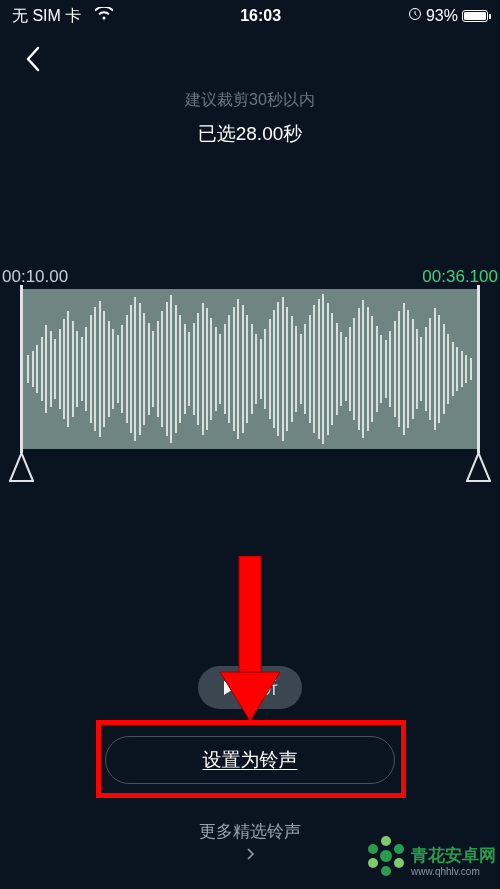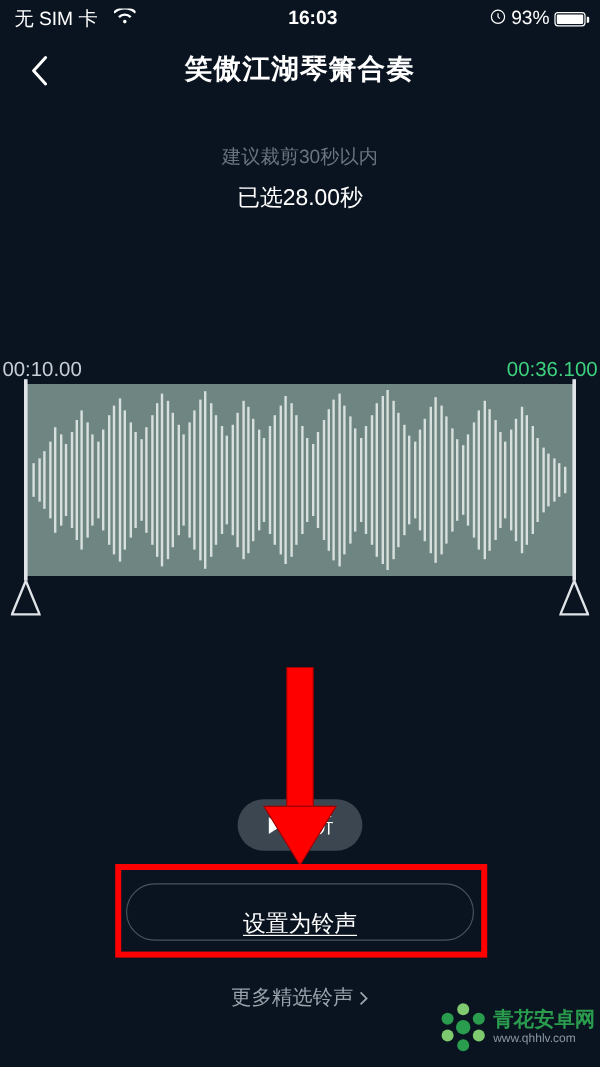--- a/index.html
+++ b/index.html
@@ -151,37 +151,38 @@
     .set-ringtone-btn {
       position: absolute;
       left: 50%;
       transform: translateX(-50%);
       top: 736px;
       width: 290px;
       height: 48px;
       border: 1px solid #48525c;
       border-radius: 24px;
       display: flex;
-      align-items: flex-end;
+      align-items: center;
       justify-content: center;
       font-size: 19px;
       color: #fff;
       text-decoration: underline;
       text-underline-offset: 3px;
     }
     .more-ringtones {
       position: absolute;
       left: 50%;
       transform: translateX(-50%);
       top: 820px;
       color: #9aa3ac;
       font-size: 17px;
       display: flex;
       align-items: center;
       gap: 4px;
+      flex-direction: column;
     }
     
     .arrow-annot {
       position: absolute;
       left: 215px;
       top: 556px;
       pointer-events: none;
     }
     
     .highlight-box {
@@ -192,21 +193,21 @@
       height: 78px;
       border: 5px solid #ff0000;
       pointer-events: none;
     }
     
     .watermark {
       position: absolute;
       right: 4px;
       bottom: 12px;
       display: flex;
-      align-items: center;
+      align-items: flex-end;
       gap: 4px;
       pointer-events: none;
     }
     .wm-logo {
       width: 42px;
       height: 42px;
     }
     .wm-text {
       display: flex;
       flex-direction: column;
@@ -241,21 +242,20 @@
       </span>
   </div>
 </div>
 
 <div class="nav-bar">
   <div class="back-btn">
     <svg width="16" height="26" viewBox="0 0 16 26">
       <path d="M13 2 L3 13 L13 24" stroke="#fff" stroke-width="2.5" fill="none" stroke-linecap="round" stroke-linejoin="round"></path>
     </svg>
   </div>
-  <div class="title">笑傲江湖琴箫合奏</div>
 </div>
 
 <div class="hint">建议裁剪30秒以内</div>
 <div class="duration">已选28.00秒</div>
 
 <div class="time-labels">
   <span class="time-left">00:10.00</span>
   <span class="time-right">00:36.100</span>
 </div>
 

